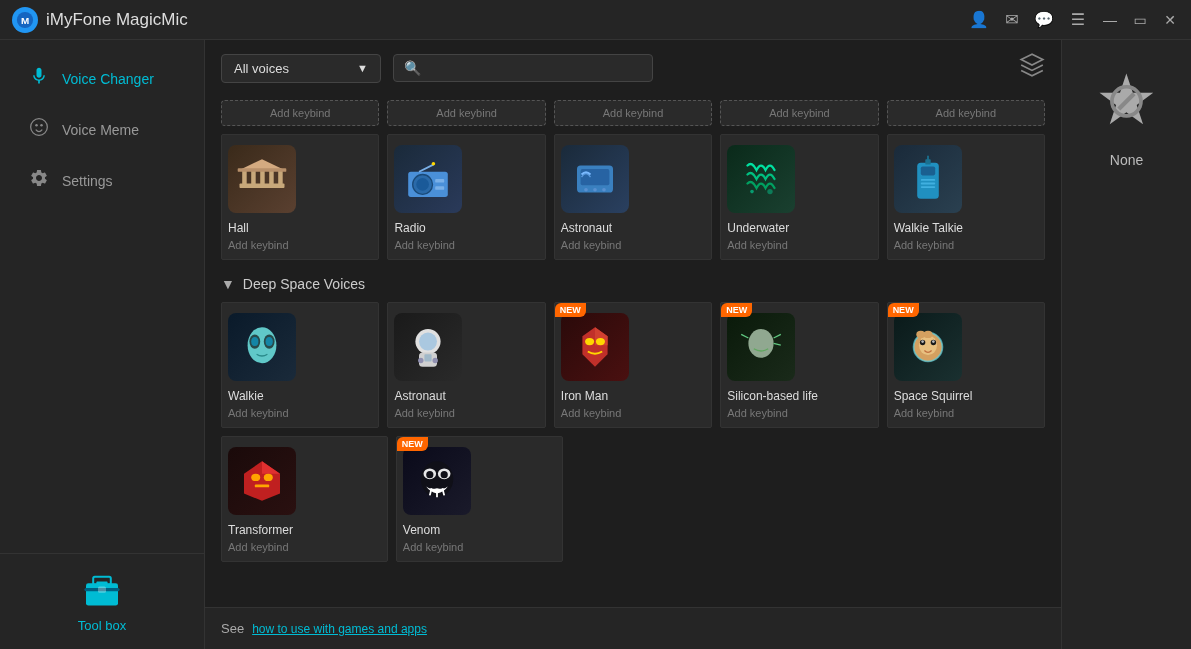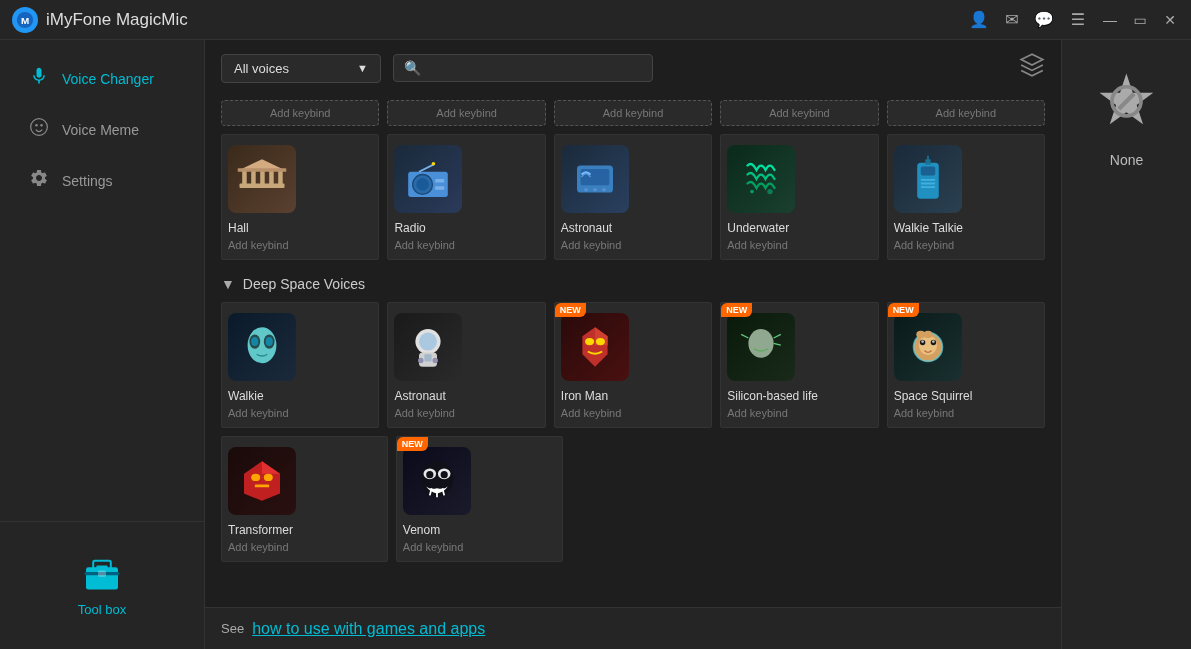--- a/index.html
+++ b/index.html
@@ -102,21 +102,21 @@
     .sidebar-item.active { color: #00bcd4; }
     .sidebar-item-icon {
       font-size: 18px;
       width: 22px;
       text-align: center;
     }
     .sidebar-toolbox {
       display: flex;
       flex-direction: column;
       align-items: center;
-      padding: 32px;
+      padding: 16px;
       cursor: pointer;
       border-top: 1px solid #333;
     }
     .toolbox-icon {
       font-size: 32px;
       color: #00bcd4;
     }
     .toolbox-label {
       font-size: 13px;
       color: #00bcd4;
@@ -307,21 +307,21 @@
       height: 42px;
       background: #252525;
       border-top: 1px solid #333;
       display: flex;
       align-items: center;
       padding: 0 16px;
       gap: 8px;
       flex-shrink: 0;
     }
     .status-bar-text { color: #aaa; font-size: 13px; }
-    .status-link { color: #00bcd4; font-size: 16px; text-decoration: underline; cursor: pointer; }
+    .status-link { color: #00bcd4; font-size: 12px; text-decoration: underline; cursor: pointer; }
     .status-right {
       margin-left: auto;
       display: flex;
       align-items: center;
       gap: 20px;
     }
     .status-toggle-group {
       display: flex;
       align-items: center;
       gap: 8px;

